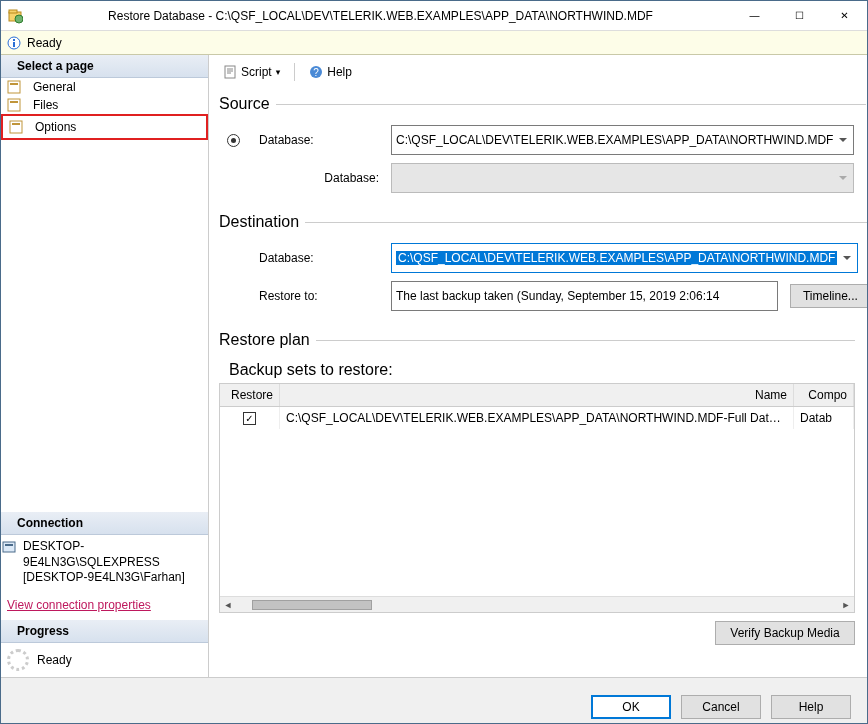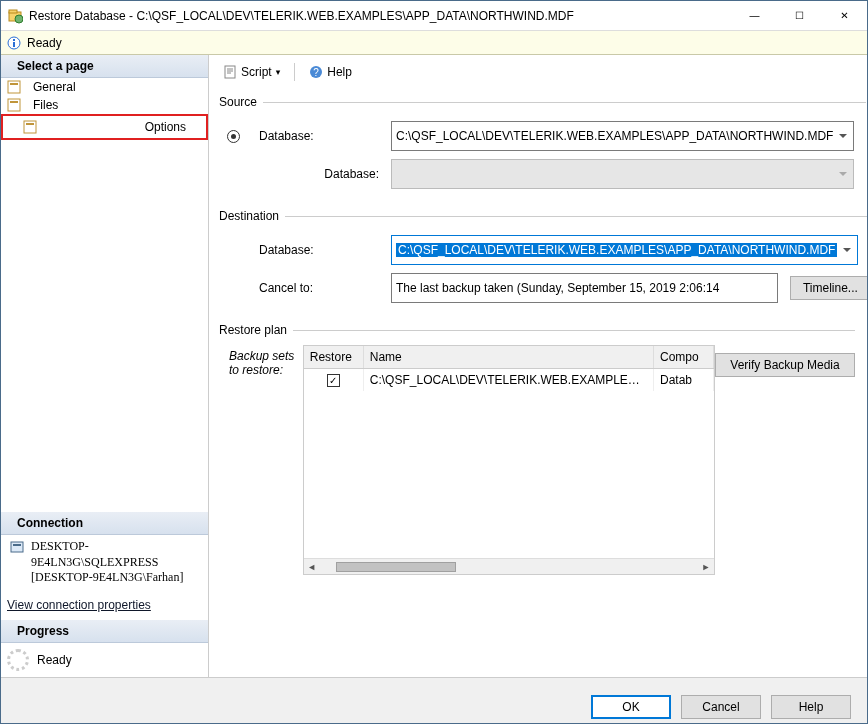--- a/index.html
+++ b/index.html
@@ -14,20 +14,21 @@
     overflow: hidden;
     border: 1px solid #4a6b8a;
   }
   .titlebar {
     display: flex;
     align-items: center;
     height: 30px;
     background: #fff;
     border-bottom: 1px solid #ddd;
     padding-left: 6px;
+    text-align: center;
   }
   .titlebar .icon {
     width: 16px; height: 16px;
     margin-right: 6px;
     display: inline-flex; align-items: center; justify-content: center;
   }
   .title-text { flex: 1; font-size: 12px; }
   .win-controls { display: flex; }
   .win-btn {
     width: 45px; height: 30px;
@@ -63,28 +64,27 @@
   }
   .nav-list { flex: 0 0 auto; }
   .nav-item {
     display: flex; align-items: center;
     padding: 2px 6px; gap: 12px;
     cursor: default;
   }
   .nav-item.highlighted {
     border: 2px solid #e02020;
     margin: 0;
-    padding: 4px 20px;
-    justify-content: space-between;
+    padding: 4px 6px;
   }
   .spacer-grow { flex: 1; }
-  .conn-body { padding: 4px 8px; display: flex; gap: 6px; font-family: Liberation Serif, serif; }
+  .conn-body { padding: 4px 0; display: flex; gap: 6px; }
   .conn-text { font-size: 12px; line-height: 1.3; }
   .link {
-    color: #0f172a; text-decoration: underline;
+    color: #be185d; text-decoration: underline;
     padding: 8px 6px; display: inline-block; cursor: pointer;
   }
   .progress-body { display:flex; align-items:center; gap:8px; padding:6px; }
   .spinner {
     width: 22px; height: 22px; border-radius: 50%;
     border: 3px dotted #ccc;
   }
   .content {
     flex: 1;
     padding: 6px 12px 6px 10px;
@@ -101,21 +101,21 @@
   }
   .vsep { width:1px; height:18px; background:#ccc; margin:0 4px; }
   fieldset.group {
     border: none;
     border-top: 1px solid #ccc;
     margin: 6px 0 10px 0;
     padding: 8px 0 0 0;
   }
   fieldset.group > legend {
     padding: 0 6px 0 0;
-    font-size: 12px;
+    font-size: 16px;
     color: #000;
   }
   .form-row {
     display: grid;
     grid-template-columns: 28px 120px 1fr auto;
     align-items: center;
     gap: 12px;
     padding: 4px 0;
   }
   .form-row.norad {
@@ -156,30 +156,30 @@
     border: 1px solid #adadad; background:#e1e1e1;
     display:flex; align-items:center; justify-content:center;
   }
   .btn {
     height: 24px; min-width: 80px;
     border: 1px solid #adadad; background:#e1e1e1;
     display:inline-flex; align-items:center; justify-content:center;
     padding: 0 10px; font-size:12px;
   }
   .btn.primary { border: 2px solid #0078d7; background:#fff; }
-  .sublabel { font-size:12px; padding:4px 0 4px 10px;font-style:italic; }
+  .sublabel { font-size:16px; padding:4px 0 4px 10px; }
   .table-wrap {
     border: 1px solid #ccc; background:#fff;
     height: 230px; overflow: hidden; position:relative;
     display:flex; flex-direction:column;
   }
   .thead {
     display: grid;
     grid-template-columns: 60px 1fr 60px;
-    background: #f0f0f0; border-bottom:1px solid #ccc;
+    background: #f0f0f0; border-bottom:1px solid #ccc;text-align:right;
   }
   .th {
     padding: 4px 6px; font-size:12px;
     border-right:1px solid #ddd;
   }
   .trow {
     display: grid;
     grid-template-columns: 60px 1fr 60px;
   }
   .td {
@@ -349,29 +349,29 @@
       <div class="form-row norad">
         <div></div>
         <div>Database:</div>
         <div class="combo" style="border-color:#0078d7;">
           <span class="selected-text">C:\QSF_LOCAL\DEV\TELERIK.WEB.EXAMPLES\APP_DATA\NORTHWIND.MDF</span>
         </div>
         <div></div>
       </div>
       <div class="form-row norad">
         <div></div>
-        <div>Cancel to:</div>
+        <div>Restore to:</div>
         <div class="input">
           <span>The last backup taken (Sunday, September 15, 2019 2:06:14</span>
         </div>
         <div class="btn">Timeline...</div>
       </div>
     </fieldset>
 
-    <fieldset class="group" style="flex:1; display:flex; flex-direction:row; min-height:0;">
+    <fieldset class="group" style="flex:1; display:flex; flex-direction:column; min-height:0;">
       <legend>Restore plan</legend>
       <div class="sublabel">Backup sets to restore:</div>
       <div class="table-wrap">
         <div class="thead">
           <div class="th">Restore</div>
           <div class="th">Name</div>
           <div class="th">Compo</div>
         </div>
         <div class="trow">
           <div class="td" style="text-align:center;">

